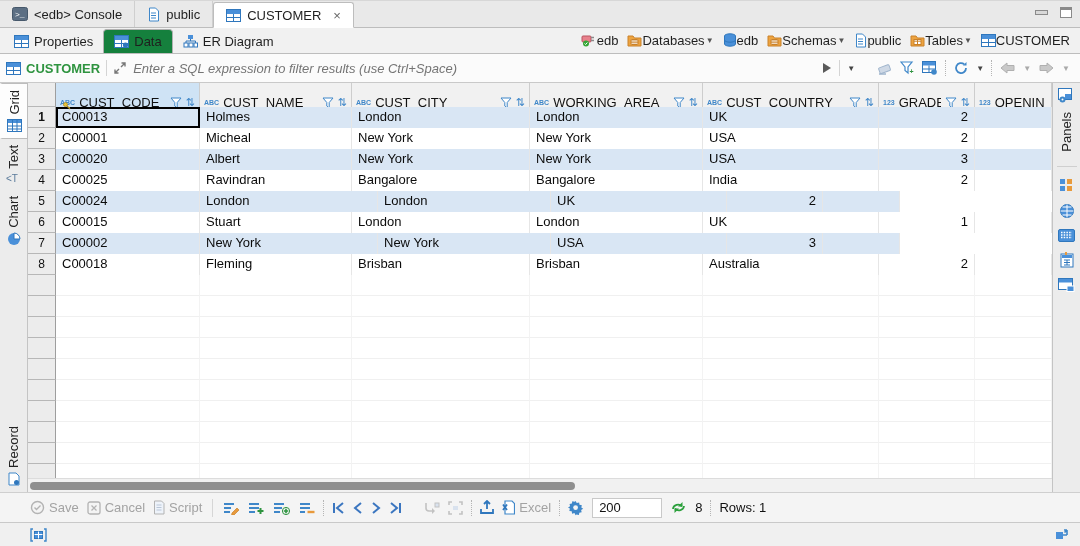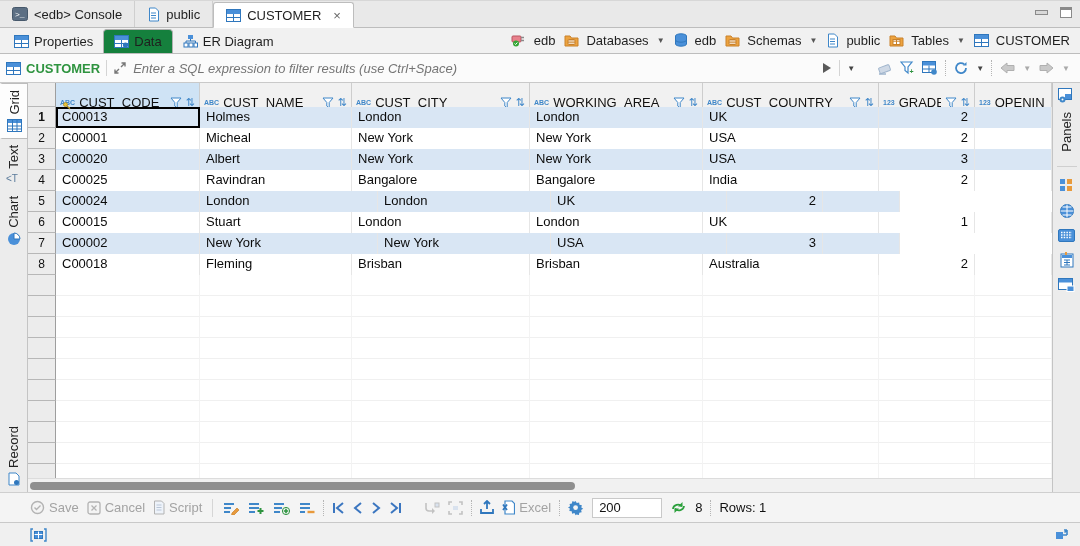--- a/index.html
+++ b/index.html
@@ -14,21 +14,21 @@
   .etab .close { margin-left:6px; color:#666; font-size:13px; }
   .winctrl { position:absolute; right:8px; top:6px; display:flex; gap:12px; align-items:center; }
   .min-glyph { width:13px; height:5px; border:1px solid #8a8a8a; background:#d8d8d8; }
   .max-glyph { width:12px; height:11px; border:1px solid #8a8a8a; border-top:3px solid #8a8a8a; background:#fff; }
 
   
   .subbar { height:26px; background:#f1f1f1; display:flex; align-items:flex-end; border-bottom:1px solid #bdbdbd; padding-left:4px; }
   .stab { height:24px; display:flex; align-items:center; gap:5px; padding:0 10px; color:#1f1f1f; }
   .stab.active { background:#15803d; border:1px solid #b0b0b0; border-bottom:none; border-top-left-radius:4px; border-top-right-radius:4px; }
   .crumbs { margin-left:auto; display:flex; align-items:center; gap:9px; padding-right:10px; height:26px; }
-  .crumb { display:flex; align-items:center; gap:7px; color:#1f1f1f; }
+  .crumb { display:flex; align-items:center; gap:0; color:#1f1f1f; }
   .crumb .dd { font-size:8px; color:#555; margin-left:1px; }
 
   
   .filterbar { height:29px; background:#fbfbfb; border-bottom:1px solid #c9c9c9; display:flex; align-items:center; padding:0 6px; gap:6px; }
   .ftable { display:flex; align-items:center; gap:5px; }
   .fname { color:#2f9440; font-weight:bold; }
   .fsep { width:1px; height:16px; background:#d4d4d4; }
   .filter-input { flex:1; border:none; outline:none; background:transparent; font-style:italic; color:#9a9a9a; font-size:13px; font-family:"Liberation Sans",sans-serif; }
   .ficons { display:flex; align-items:center; gap:7px; padding-right:4px; }
   .dd-small { font-size:8px; color:#444; }

